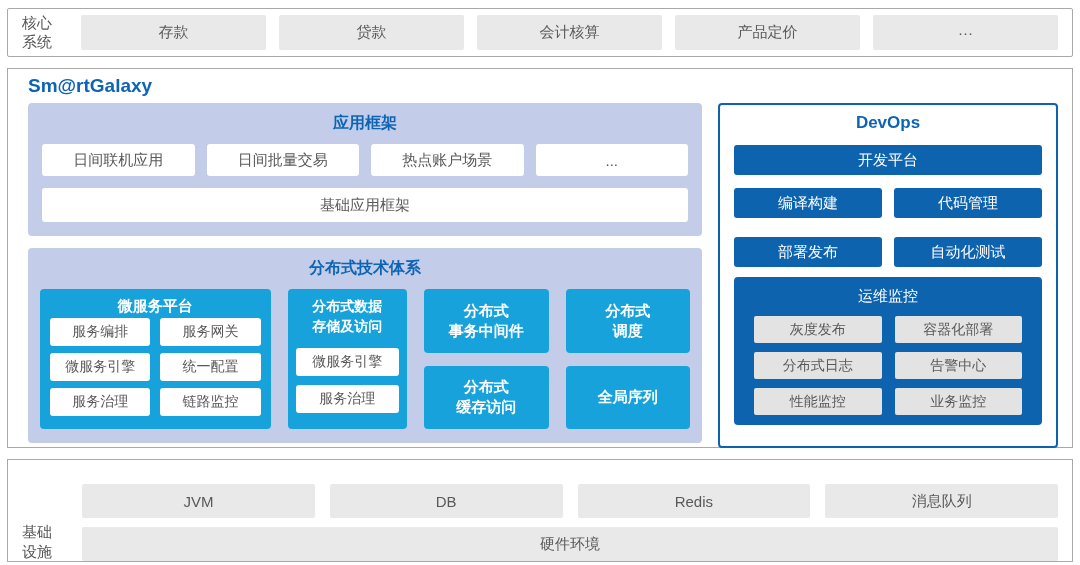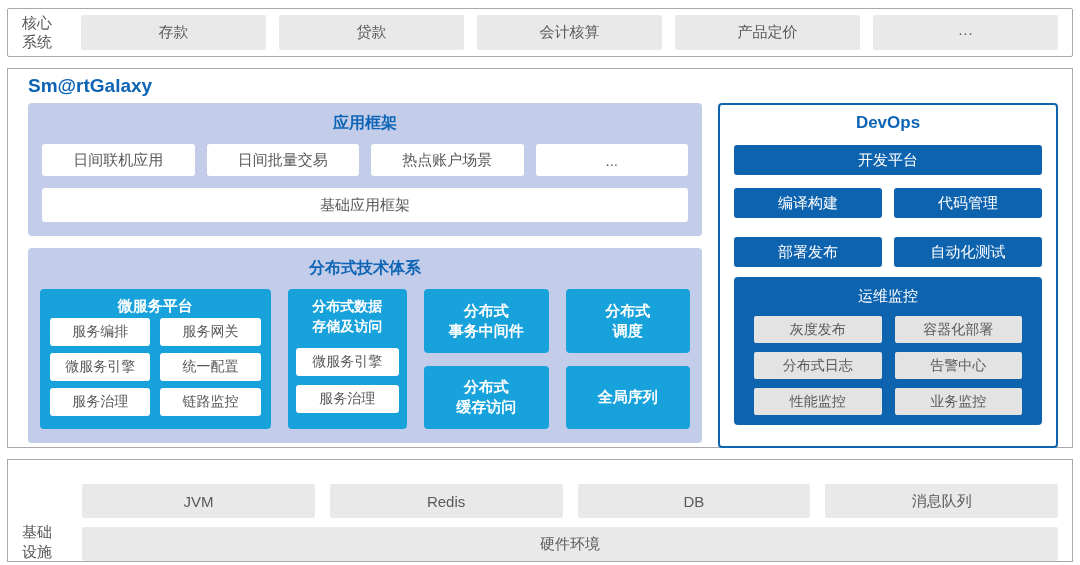--- a/index.html
+++ b/index.html
@@ -202,21 +202,21 @@
   </div>
 
   <div class="infra">
     <div class="infra-label">
       <span>基础</span>
       <span>设施</span>
     </div>
     <div class="infra-content">
       <div class="infra-row">
         <div class="gray-box">JVM</div>
+        <div class="gray-box">DB</div>
         <div class="gray-box">Redis</div>
-        <div class="gray-box">DB</div>
         <div class="gray-box">消息队列</div>
       </div>
       <div class="gray-box">硬件环境</div>
     </div>
   </div>
 
 </div>
 
 </body></html>

